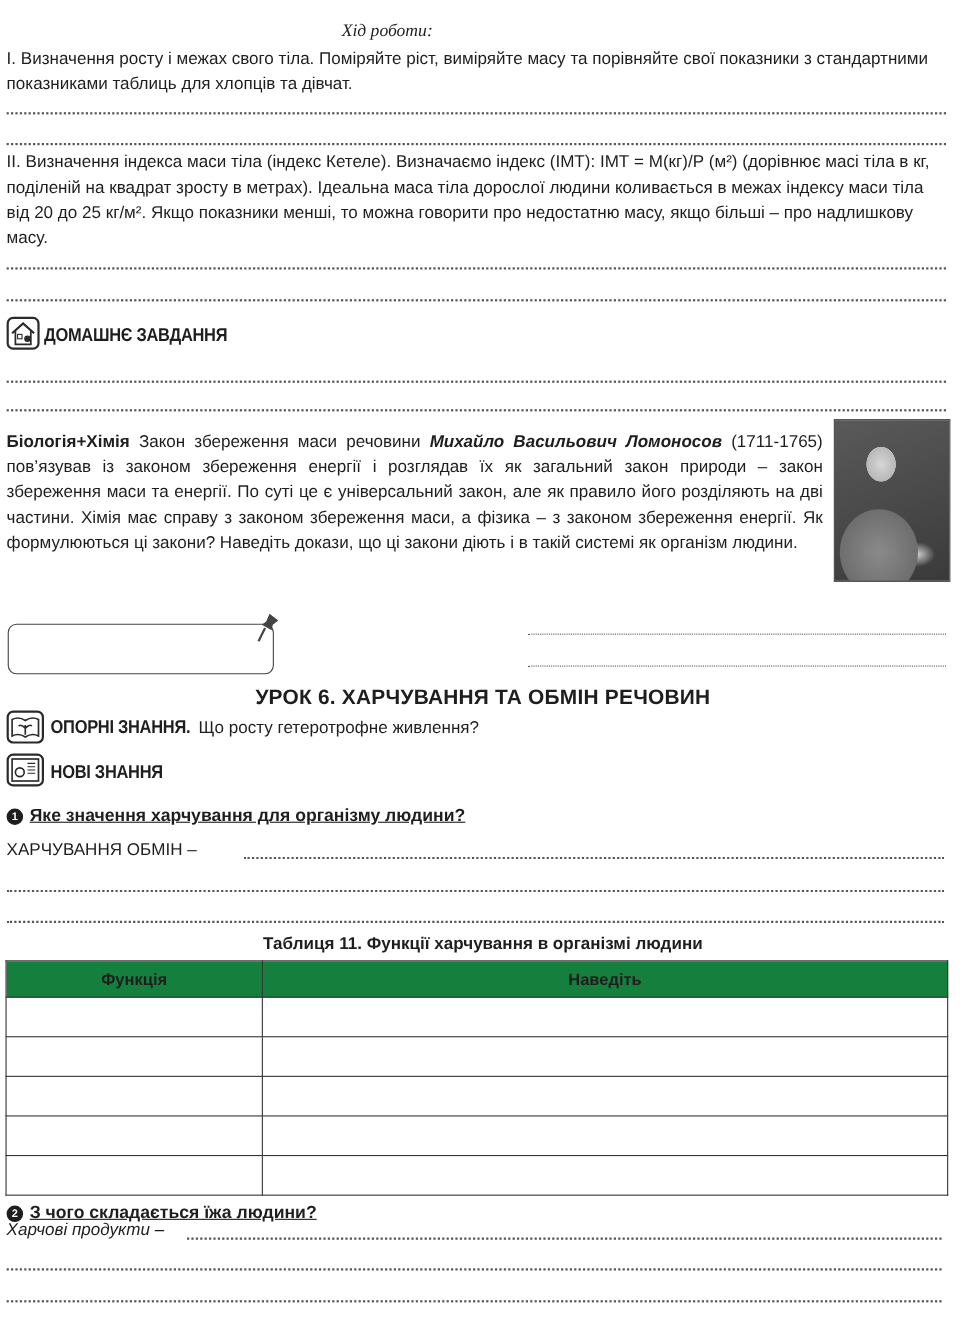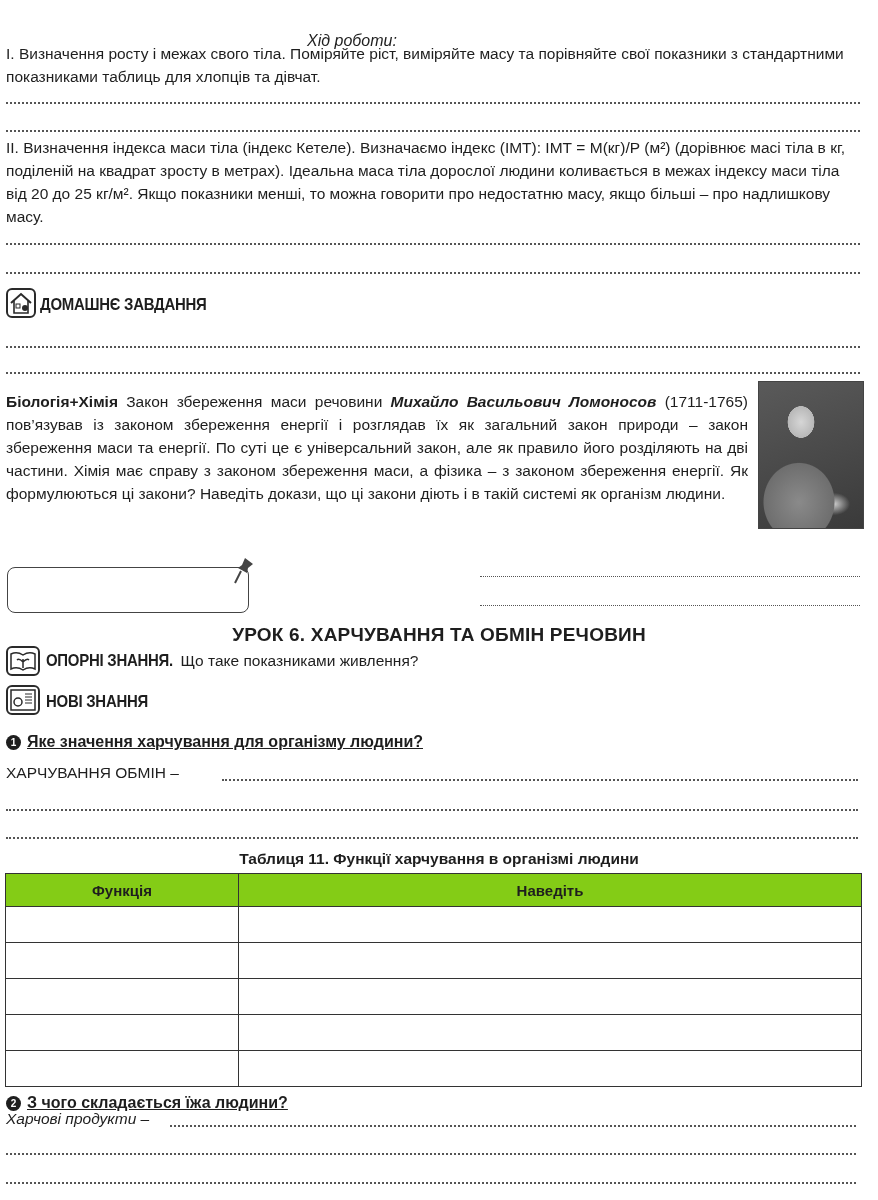--- a/index.html
+++ b/index.html
@@ -10,32 +10,32 @@
   .dots { position:absolute; height:0; border-bottom:2px dotted #555; }
   .title-it { font-style:italic; font-size:16px; }
   .bold { font-weight:bold; }
   .heading { font-family:"Liberation Sans", sans-serif; font-weight:bold; font-size:17px; letter-spacing:-0.3px; transform:scaleX(0.88); transform-origin:left center; }
   .icon-box { position:absolute; width:30px; height:30px; border:2px solid #2a2a2a; border-radius:6px; background:#fff; box-sizing:border-box; }
   .lesson { font-size:19px; font-weight:bold; text-align:center; letter-spacing:0.2px; }
   .q { font-weight:bold; font-size:16px; text-decoration:underline; }
   .num-circle { display:inline-block; width:15px; height:15px; border-radius:50%; background:#1e1e1e; color:#fff; font-size:10px; line-height:15px; text-align:center; margin-right:6px; vertical-align:1px; text-decoration:none; }
   table.t { position:absolute; left:5px; top:873px; width:857px; border-collapse:collapse; }
   table.t th, table.t td { border:1.5px solid #333; }
-  table.t th { background:#84cc16; font-size:15px; height:30px; font-weight:bold; }
+  table.t th { background:#15803d; font-size:15px; height:30px; font-weight:bold; }
   table.t td { height:33px; }
   .portrait { position:absolute; left:758px; top:381px; width:104px; height:146px; background:
       radial-gradient(ellipse 22px 26px at 42px 40px, #d6d6d6 0%, #b8b8b8 60%, transparent 62%),
       radial-gradient(ellipse 50px 55px at 40px 120px, #8a8a8a 0%, #6e6e6e 70%, transparent 72%),
       radial-gradient(ellipse 20px 14px at 75px 122px, #cfcfcf 0%, transparent 80%),
       linear-gradient(160deg, #5a5a5a, #3a3a3a); border:1px solid #444; }
 </style>
 </head>
 <body>
 
-<div class="abs title-it" style="left:0;width:704px;top:32px;text-align:center;">Хід роботи:</div>
+<div class="abs title-it" style="left:0;width:704px;top:20px;text-align:center;font-family:Liberation Serif, serif;">Хід роботи:</div>
 <div class="abs txt" style="left:6px;top:42px;width:858px;">I. Визначення росту і межах свого тіла. Поміряйте ріст, виміряйте масу та порівняйте свої показники з стандартними показниками таблиць для хлопців та дівчат.</div>
 <div class="dots" style="left:6px;width:854px;top:102px;"></div>
 <div class="dots" style="left:6px;width:854px;top:130px;"></div>
 <div class="abs txt" style="left:6px;top:136px;width:858px;">II. Визначення індекса маси тіла (індекс Кетеле). Визначаємо індекс (ІМТ): ІМТ = М(кг)/Р (м²) (дорівнює масі тіла в кг, поділеній на квадрат зросту в метрах). Ідеальна маса тіла дорослої людини коливається в межах індексу маси тіла від 20 до 25 кг/м². Якщо показники менші, то можна говорити про недостатню масу, якщо більші – про надлишкову масу.</div>
 <div class="dots" style="left:6px;width:854px;top:243px;"></div>
 <div class="dots" style="left:6px;width:854px;top:272px;"></div>
 
 <div class="icon-box" style="left:6px;top:288px;">
   <svg width="26" height="26" viewBox="0 0 26 26">
       <path d="M3 13 L13 4 L23 13" fill="none" stroke="#2a2a2a" stroke-width="2"></path>
@@ -65,21 +65,21 @@
 
 <div class="abs lesson" style="left:0;width:878px;top:624px;">УРОК 6. ХАРЧУВАННЯ ТА ОБМІН РЕЧОВИН</div>
 
 <div class="icon-box" style="left:6px;top:646px;width:34px;">
   <svg width="30" height="26" viewBox="0 0 30 26">
       <path d="M3 6 Q9 3 15 7 Q21 3 27 6 V21 Q21 18 15 22 Q9 18 3 21 Z" fill="none" stroke="#2a2a2a" stroke-width="1.5"></path>
       <path d="M15 20 V11 M15 14 Q11 10 9 12 M15 14 Q19 10 21 12" fill="none" stroke="#2a2a2a" stroke-width="1.5"></path>
     </svg>
 </div>
 <div class="abs" style="left:46px;top:651px;font-size:15.5px;">
-  <span class="heading" style="display:inline-block;">ОПОРНІ ЗНАННЯ.</span><span style="margin-left:-14px;"> Що таке показниками живлення?</span>
+  <span class="heading" style="display:inline-block;">ОПОРНІ ЗНАННЯ.</span><span style="margin-left:-14px;"> Що росту гетеротрофне живлення?</span>
 </div>
 
 <div class="icon-box" style="left:6px;top:685px;width:34px;">
   <svg width="30" height="26" viewBox="0 0 30 26">
       <rect x="3" y="3" width="24" height="20" fill="none" stroke="#2a2a2a" stroke-width="1.5"></rect>
       <circle cx="10" cy="15" r="4" fill="none" stroke="#2a2a2a" stroke-width="1.5"></circle>
       <line x1="17" y1="7" x2="24" y2="7" stroke="#2a2a2a"></line>
       <line x1="17" y1="10" x2="24" y2="10" stroke="#2a2a2a"></line>
       <line x1="17" y1="13" x2="24" y2="13" stroke="#2a2a2a"></line>
       <line x1="17" y1="16" x2="24" y2="16" stroke="#2a2a2a"></line>

